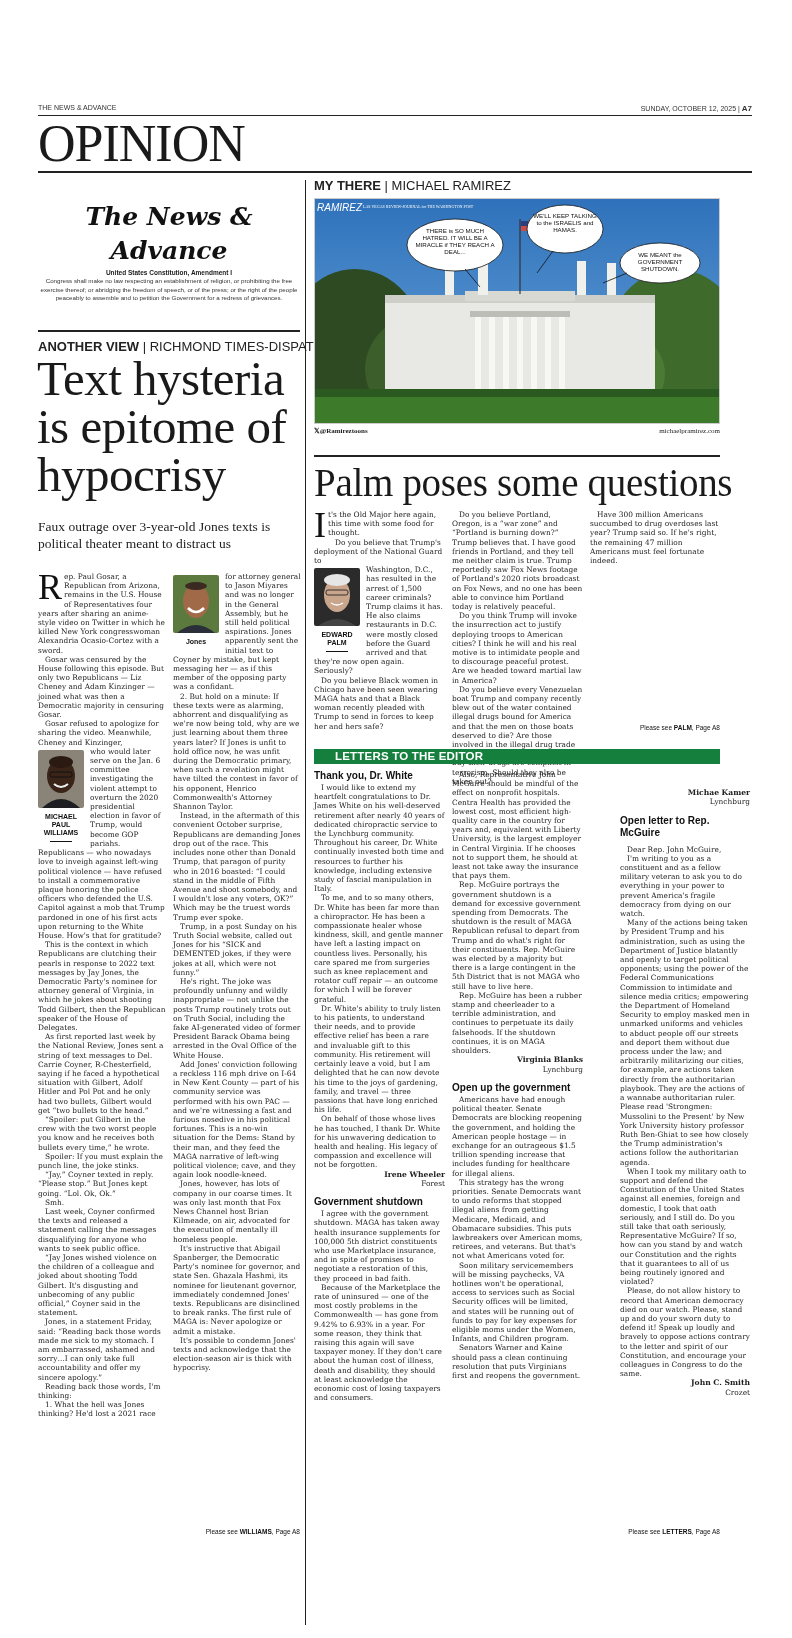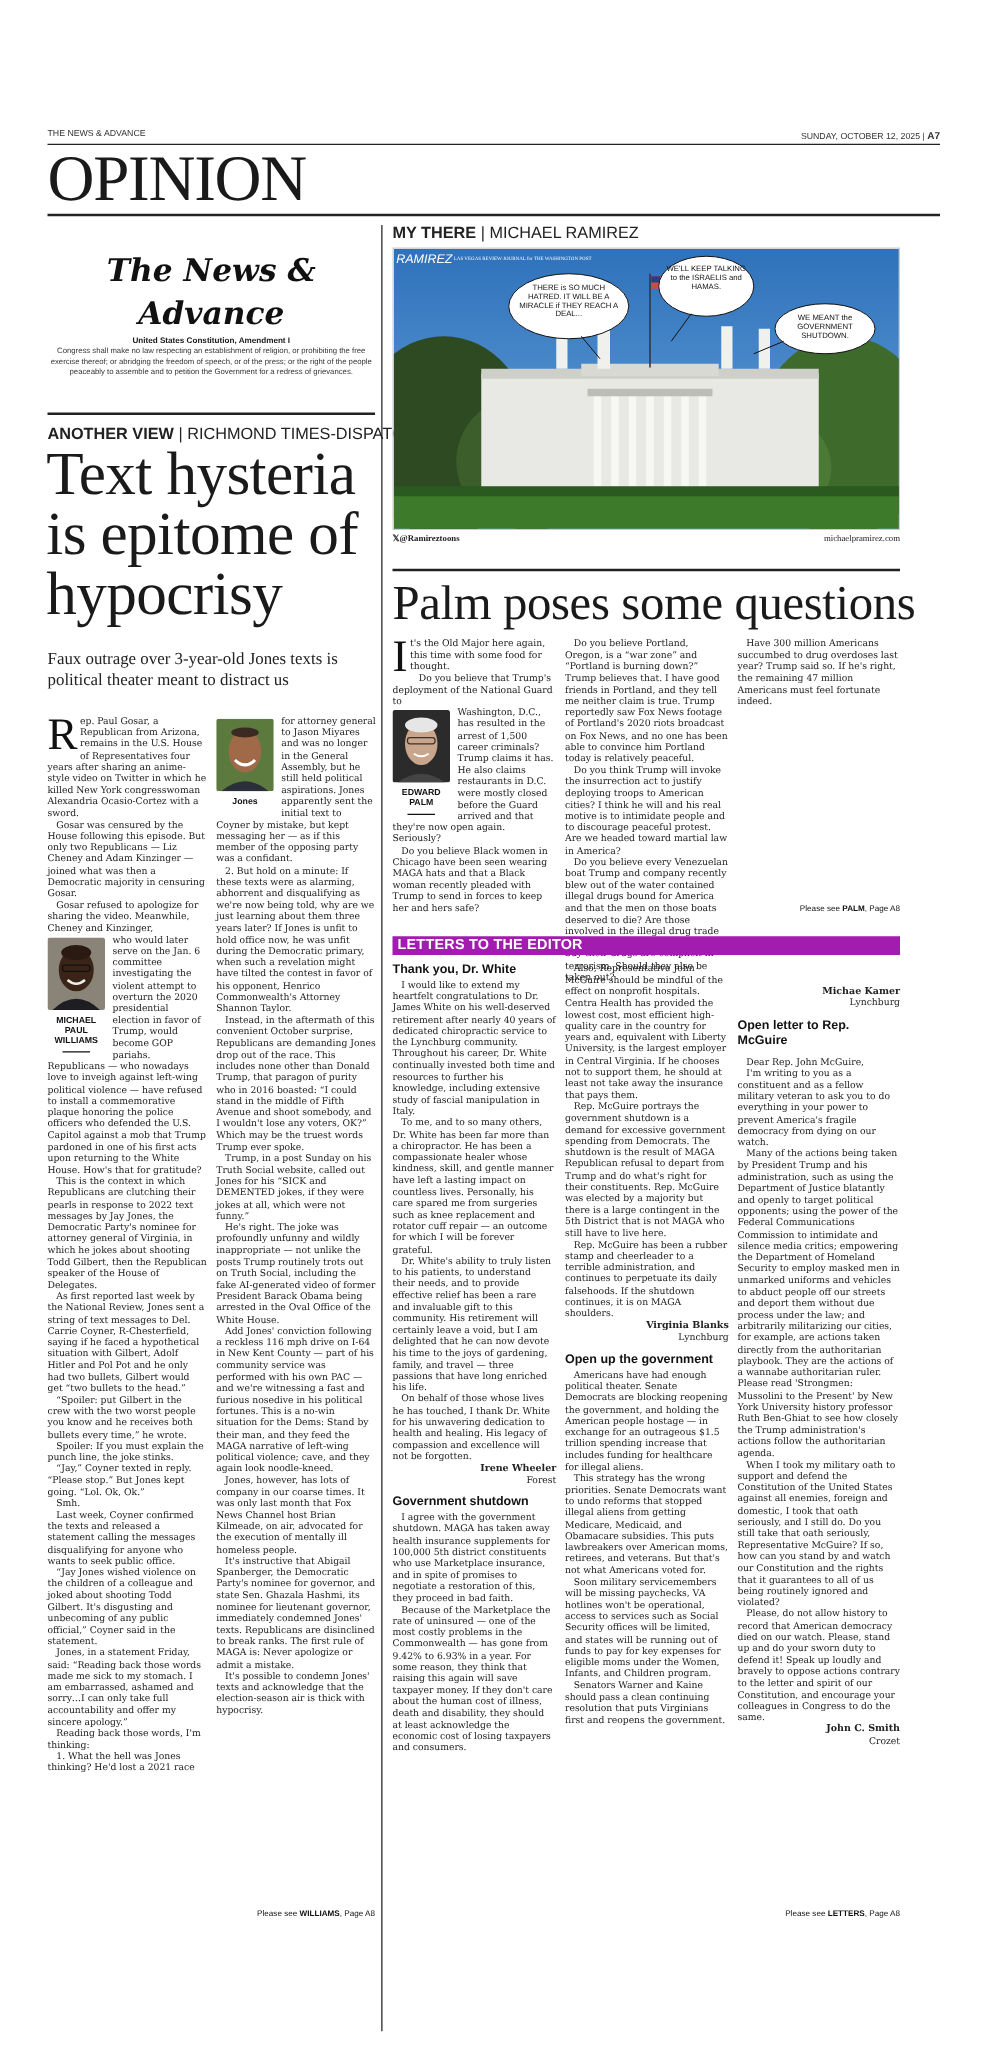--- a/index.html
+++ b/index.html
@@ -35,21 +35,21 @@
 
   .please { font-family: "Liberation Sans", sans-serif; font-size: 6.5px; text-align: right; color: #111; }
   .please b { font-weight: 700; }
 
   .myview { left: 314px; top: 178px; }
   .cartoon { left: 314px; top: 198px; width: 406px; height: 226px; overflow: hidden; border: 1px solid #ccc; }
   .cartoon-credit { left: 314px; top: 427px; width: 406px; display: flex; justify-content: space-between; font-family: "Liberation Serif", serif; font-size: 7px; color: #222; }
   .rule-mid { left: 314px; top: 455px; width: 406px; height: 2px; background: #222; }
   .hed-palm { left: 314px; top: 462px; font-family: "Liberation Serif", serif; font-size: 39px; line-height: 42px; letter-spacing: -0.3px; color: #1a1a1a; }
 
-  .letters-bar { left: 314px; top: 749px; width: 406px; height: 15px; background: #a21caf; color: #fff; font-family: "Liberation Sans", sans-serif; font-weight: 700; font-size: 11.5px; line-height: 15px; padding-left: 4px; letter-spacing: 0.2px; }
+  .letters-bar { left: 314px; top: 749px; width: 406px; height: 15px; background: #15803d; color: #fff; font-family: "Liberation Sans", sans-serif; font-weight: 700; font-size: 11.5px; line-height: 15px; padding-left: 21px; letter-spacing: 0.2px; }
   .lh { font-family: "Liberation Sans", sans-serif; font-weight: 700; font-size: 10px; line-height: 12px; color: #111; margin: 2px 0 1px; }
   .sig { text-align: right; font-family: "DejaVu Serif", serif; font-weight: 700; font-size: 7.6px; line-height: 9.4px; }
   .town { text-align: right; font-size: 7.4px; line-height: 9.2px; margin-bottom: 8px; }
 </style>
 </head>
 <body>
 
 <div class="abs topbar">
   <span>THE NEWS &amp; ADVANCE</span>
   <span><span>SUNDAY, OCTOBER 12, 2025</span> <span>|</span> <b>A7</b></span>
@@ -232,21 +232,21 @@
   <p>Rep. McGuire portrays the government shutdown is a demand for excessive government spending from Democrats. The shutdown is the result of MAGA Republican refusal to depart from Trump and do what's right for their constituents. Rep. McGuire was elected by a majority but there is a large contingent in the 5th District that is not MAGA who still have to live here.</p>
   <p>Rep. McGuire has been a rubber stamp and cheerleader to a terrible administration, and continues to perpetuate its daily falsehoods. If the shutdown continues, it is on MAGA shoulders.</p>
   <div class="sig">Virginia Blanks</div>
   <div class="town">Lynchburg</div>
   <div class="lh">Open up the government</div>
   <p>Americans have had enough political theater. Senate Democrats are blocking reopening the government, and holding the American people hostage — in exchange for an outrageous $1.5 trillion spending increase that includes funding for healthcare for illegal aliens.</p>
   <p>This strategy has the wrong priorities. Senate Democrats want to undo reforms that stopped illegal aliens from getting Medicare, Medicaid, and Obamacare subsidies. This puts lawbreakers over American moms, retirees, and veterans. But that's not what Americans voted for.</p>
   <p>Soon military servicemembers will be missing paychecks, VA hotlines won't be operational, access to services such as Social Security offices will be limited, and states will be running out of funds to pay for key expenses for eligible moms under the Women, Infants, and Children program.</p>
   <p>Senators Warner and Kaine should pass a clean continuing resolution that puts Virginians first and reopens the government.</p>
 </div>
-<div class="abs col" style="left:590px; top:770px; width:130px;">
+<div class="abs col" style="left:620px; top:770px; width:130px;">
   <div class="sig" style="margin-top:18px;">Michae Kamer</div>
   <div class="town">Lynchburg</div>
   <div class="lh">Open letter to Rep. McGuire</div>
   <p style="margin-top:6px;">Dear Rep. John McGuire,</p>
   <p>I'm writing to you as a constituent and as a fellow military veteran to ask you to do everything in your power to prevent America's fragile democracy from dying on our watch.</p>
   <p>Many of the actions being taken by President Trump and his administration, such as using the Department of Justice blatantly and openly to target political opponents; using the power of the Federal Communications Commission to intimidate and silence media critics; empowering the Department of Homeland Security to employ masked men in unmarked uniforms and vehicles to abduct people off our streets and deport them without due process under the law; and arbitrarily militarizing our cities, for example, are actions taken directly from the authoritarian playbook. They are the actions of a wannabe authoritarian ruler. Please read 'Strongmen: Mussolini to the Present' by New York University history professor Ruth Ben-Ghiat to see how closely the Trump administration's actions follow the authoritarian agenda.</p>
   <p>When I took my military oath to support and defend the Constitution of the United States against all enemies, foreign and domestic, I took that oath seriously, and I still do. Do you still take that oath seriously, Representative McGuire? If so, how can you stand by and watch our Constitution and the rights that it guarantees to all of us being routinely ignored and violated?</p>
   <p>Please, do not allow history to record that American democracy died on our watch. Please, stand up and do your sworn duty to defend it! Speak up loudly and bravely to oppose actions contrary to the letter and spirit of our Constitution, and encourage your colleagues in Congress to do the same.</p>
   <div class="sig">John C. Smith</div>
   <div class="town">Crozet</div>

